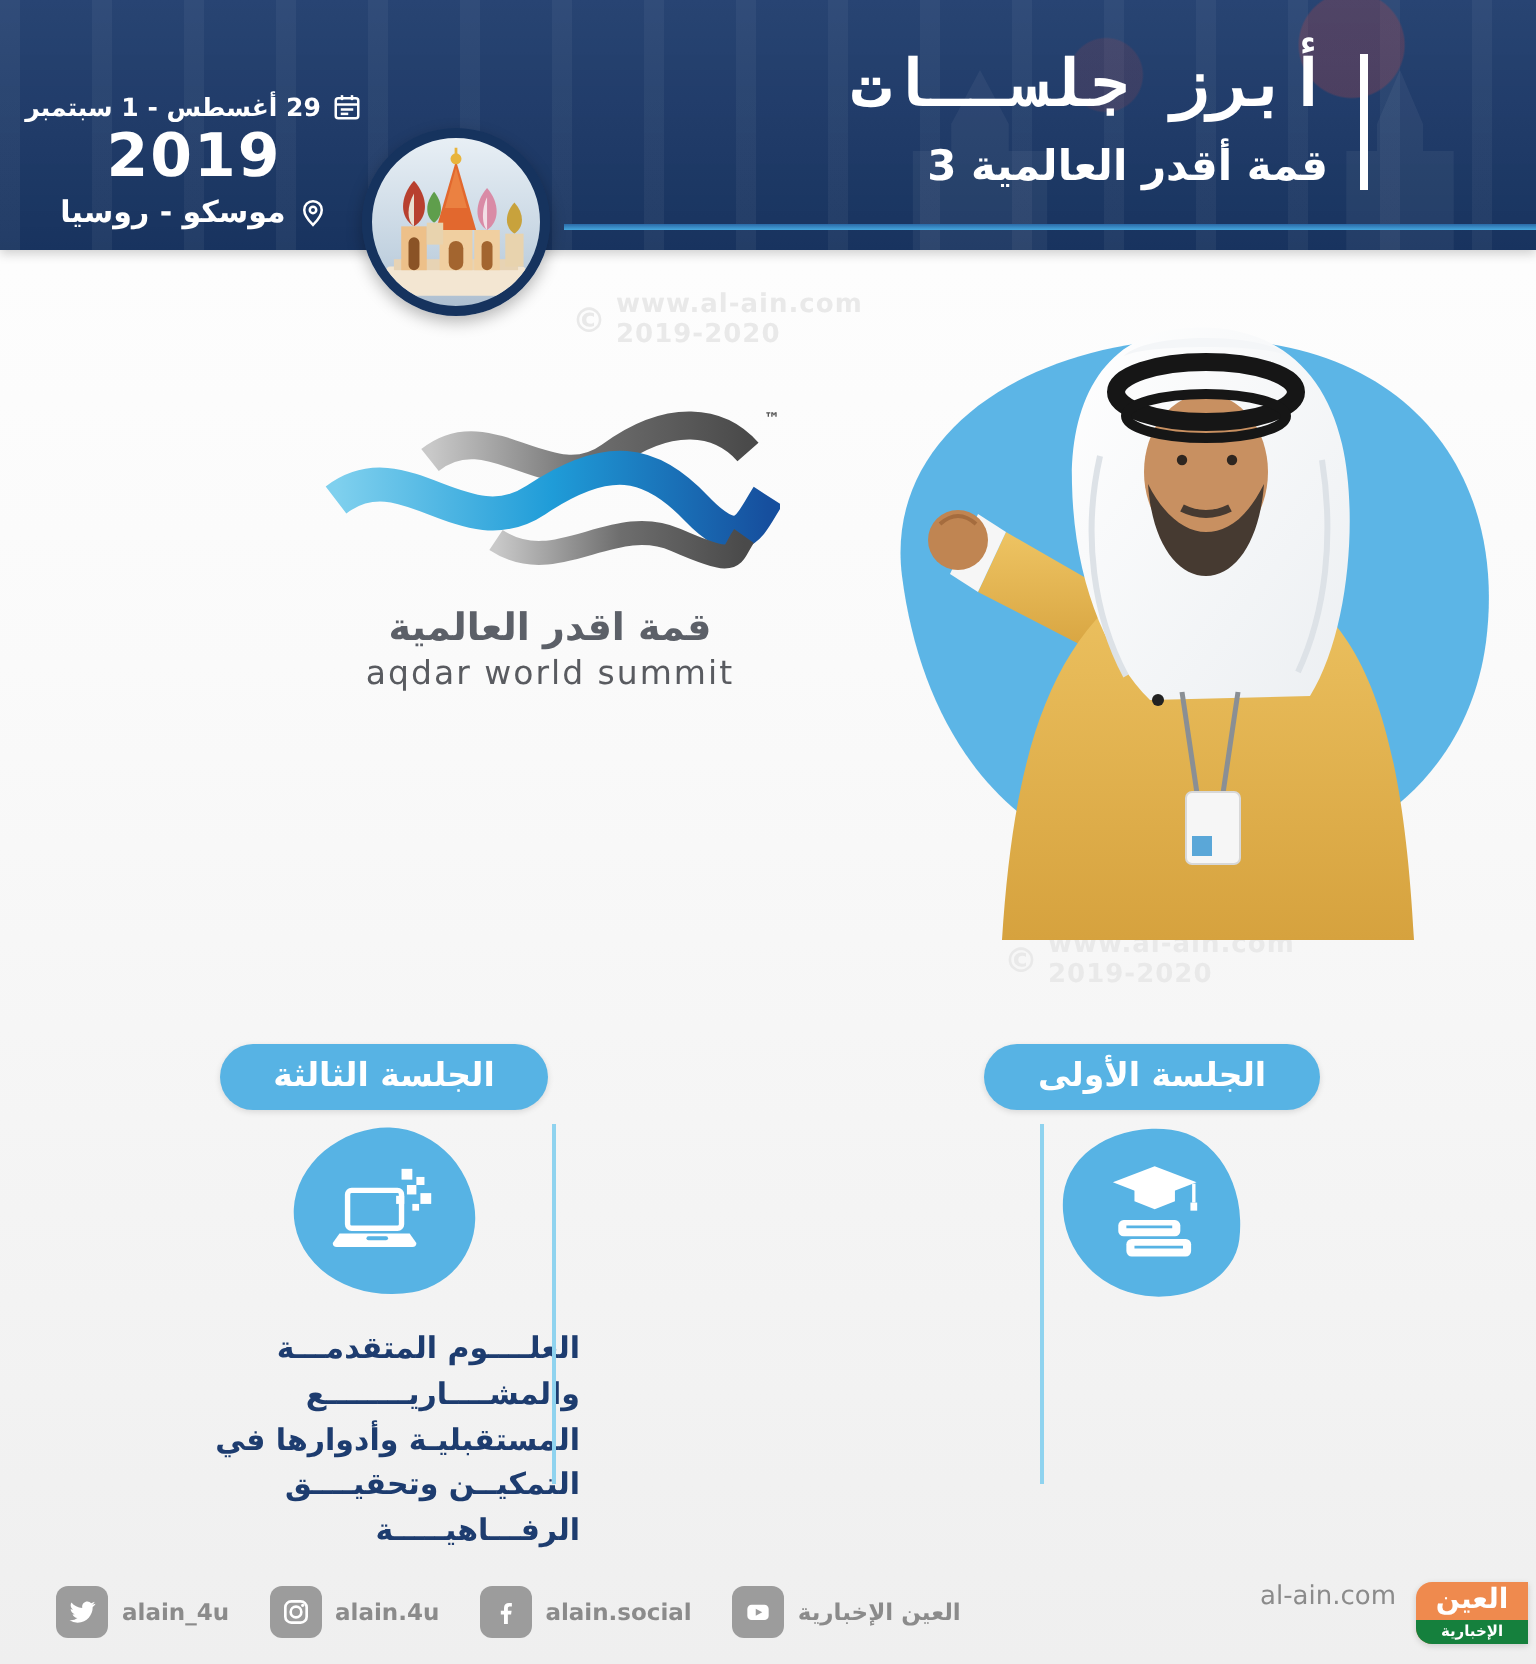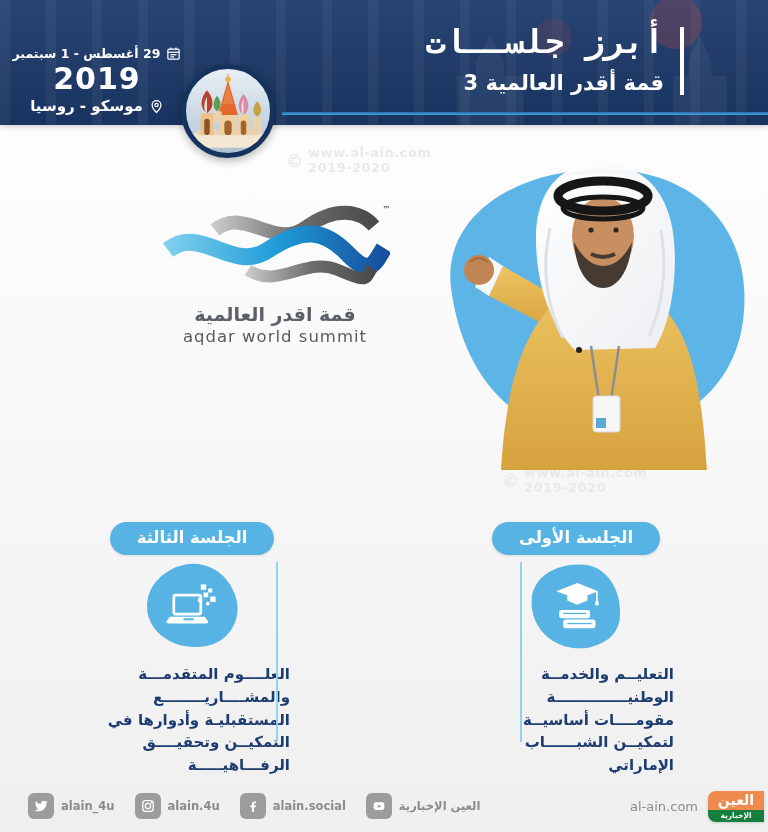--- a/index.html
+++ b/index.html
@@ -83,21 +83,21 @@
 
   
   .footer { position:absolute; left:0; bottom:0; width:768px; height:46px;
             display:flex; align-items:center; padding:0 0 6px 28px; }
   .social { display:flex; direction:ltr; align-items:center; gap:20px; }
   .social-item { display:flex; align-items:center; gap:7px; cursor:pointer;font-weight:bold; }
   .sq-icon { width:26px; height:26px; border-radius:6px; background:#9c9c9c;
              display:flex; align-items:center; justify-content:center; }
   .sq-icon svg { width:16px; height:16px; }
   .handle { font-size:11.5px; color:#8b8b8b; }
-  .footer-right { margin-left:auto; display:flex; align-items:center; gap:10px; padding-right:4px; }
+  .footer-right { margin-left:auto; display:flex; align-items:flex-start; gap:10px; padding-right:4px; }
   .site-url { font-size:13px; color:#8b8b8b; }
   .alain-logo { width:56px; height:31px; border-radius:8px 0 0 8px; overflow:hidden; background:#ef8a4e;
                 display:flex; flex-direction:column; box-shadow:0 1px 3px rgba(0,0,0,.15); }
   .alain-top { flex:1; color:#fff; font-weight:bold; font-size:14px; display:flex;
                align-items:center; justify-content:center; direction:rtl; }
   .alain-bottom { height:12px; background:#15803d; color:#fff; font-size:7.5px; font-weight:bold;
                   display:flex; align-items:center; justify-content:center; direction:rtl; }
 </style>
 </head>
 <body>
@@ -259,25 +259,20 @@
           <polygon points="45,6 76,18 45,30 14,18" fill="#fff"></polygon>
           <polygon points="30,22 30,32 45,38 60,32 60,22 45,28" fill="#fff"></polygon>
           <line x1="74" y1="19" x2="74" y2="33" stroke="#fff" stroke-width="2.5"></line>
           <rect x="71.5" y="33" width="5" height="6" fill="#fff"></rect>
           <rect x="18" y="46" width="46" height="12" rx="4" fill="#fff"></rect>
           <rect x="24" y="60" width="48" height="13" rx="4" fill="#fff"></rect>
           <line x1="24" y1="51" x2="58" y2="51" stroke="#57b3e4" stroke-width="2"></line>
           <line x1="30" y1="66" x2="66" y2="66" stroke="#57b3e4" stroke-width="2"></line>
         </svg>
       </div>
-      <div class="session-text">التعليــم  والخدمــة
-الوطنيــــــــــــــة
-مقومــــات أساسيــة
-لتمكيــن الشبــــــاب
-الإماراتي</div>
     </div>
 
 
     <div class="session">
       <div class="pill">الجلسة الثالثة</div>
       <div class="blob blob-3">
         <svg viewBox="0 0 86 80">
           <rect x="16" y="24" width="40" height="28" rx="3" fill="none" stroke="#fff" stroke-width="4"></rect>
           <path d="M10,56 h52 l5,7 a3,3 0 0 1 -3,3 H8 a3,3 0 0 1 -3,-3 Z" fill="#fff"></path>
           <rect x="30" y="58" width="16" height="3" rx="1.5" fill="#57b3e4"></rect>

